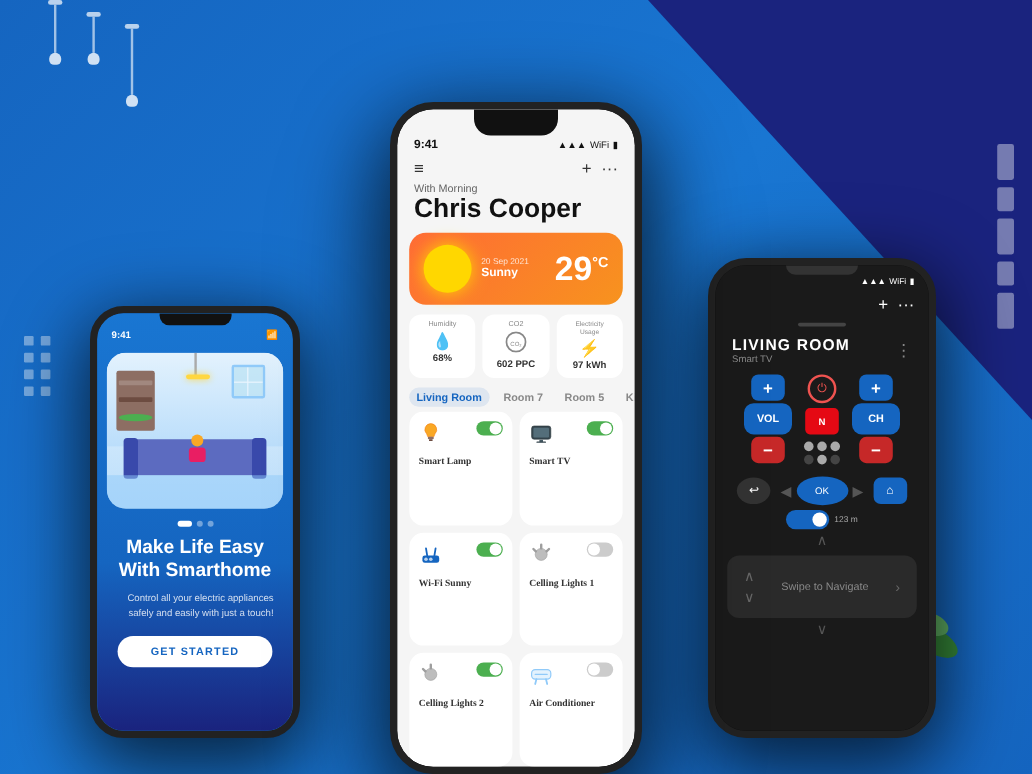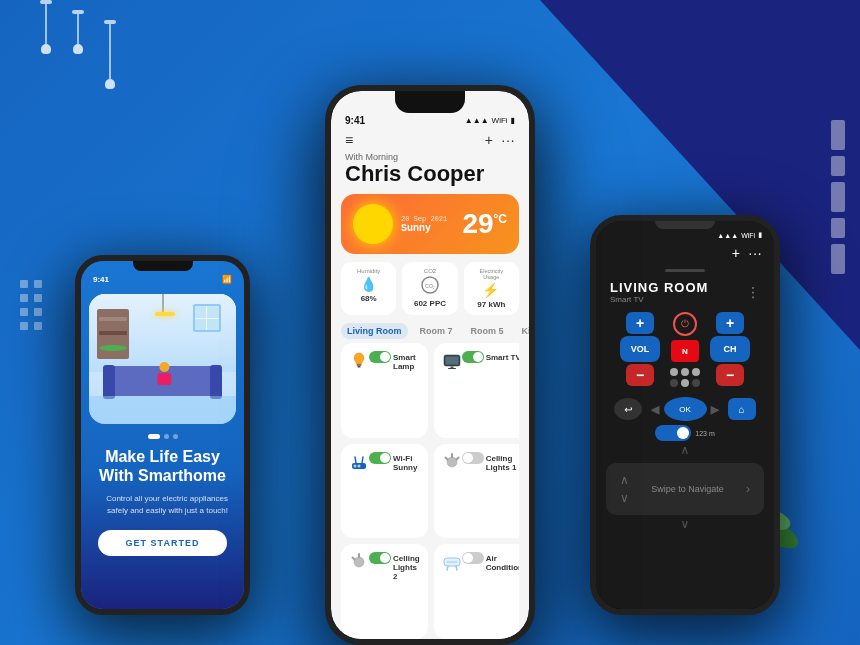--- a/index.html
+++ b/index.html
@@ -286,21 +286,20 @@
       width: 40px;
       height: 40px;
       background: #ffd700;
       border-radius: 50%;
       box-shadow: 0 0 15px #ffd700;
       flex-shrink: 0;
     }
     .weather-info {
       flex: 1;
       padding-left: 8px;
-      font-family: Liberation Mono, monospace;
     }
     .weather-date {
       font-size: 7px;
       color: rgba(255,255,255,0.8);
     }
     .weather-condition {
       font-size: 10px;
       font-weight: 600;
       color: white;
     }
@@ -370,23 +369,24 @@
       gap: 6px;
       margin: 0 10px;
       flex: 1;
       overflow: hidden;
     }
     .device-card {
       background: white;
       border-radius: 12px;
       padding: 8px;
       display: flex;
-      flex-direction: row;
+      flex-direction: column;
       gap: 2px;
       min-height: 60px;
+      font-family: Liberation Serif, serif;
     }
     .device-card-header {
       display: flex;
       justify-content: space-between;
       align-items: flex-start;
     }
     .device-icon {
       font-size: 16px;
     }
     .toggle-on {

